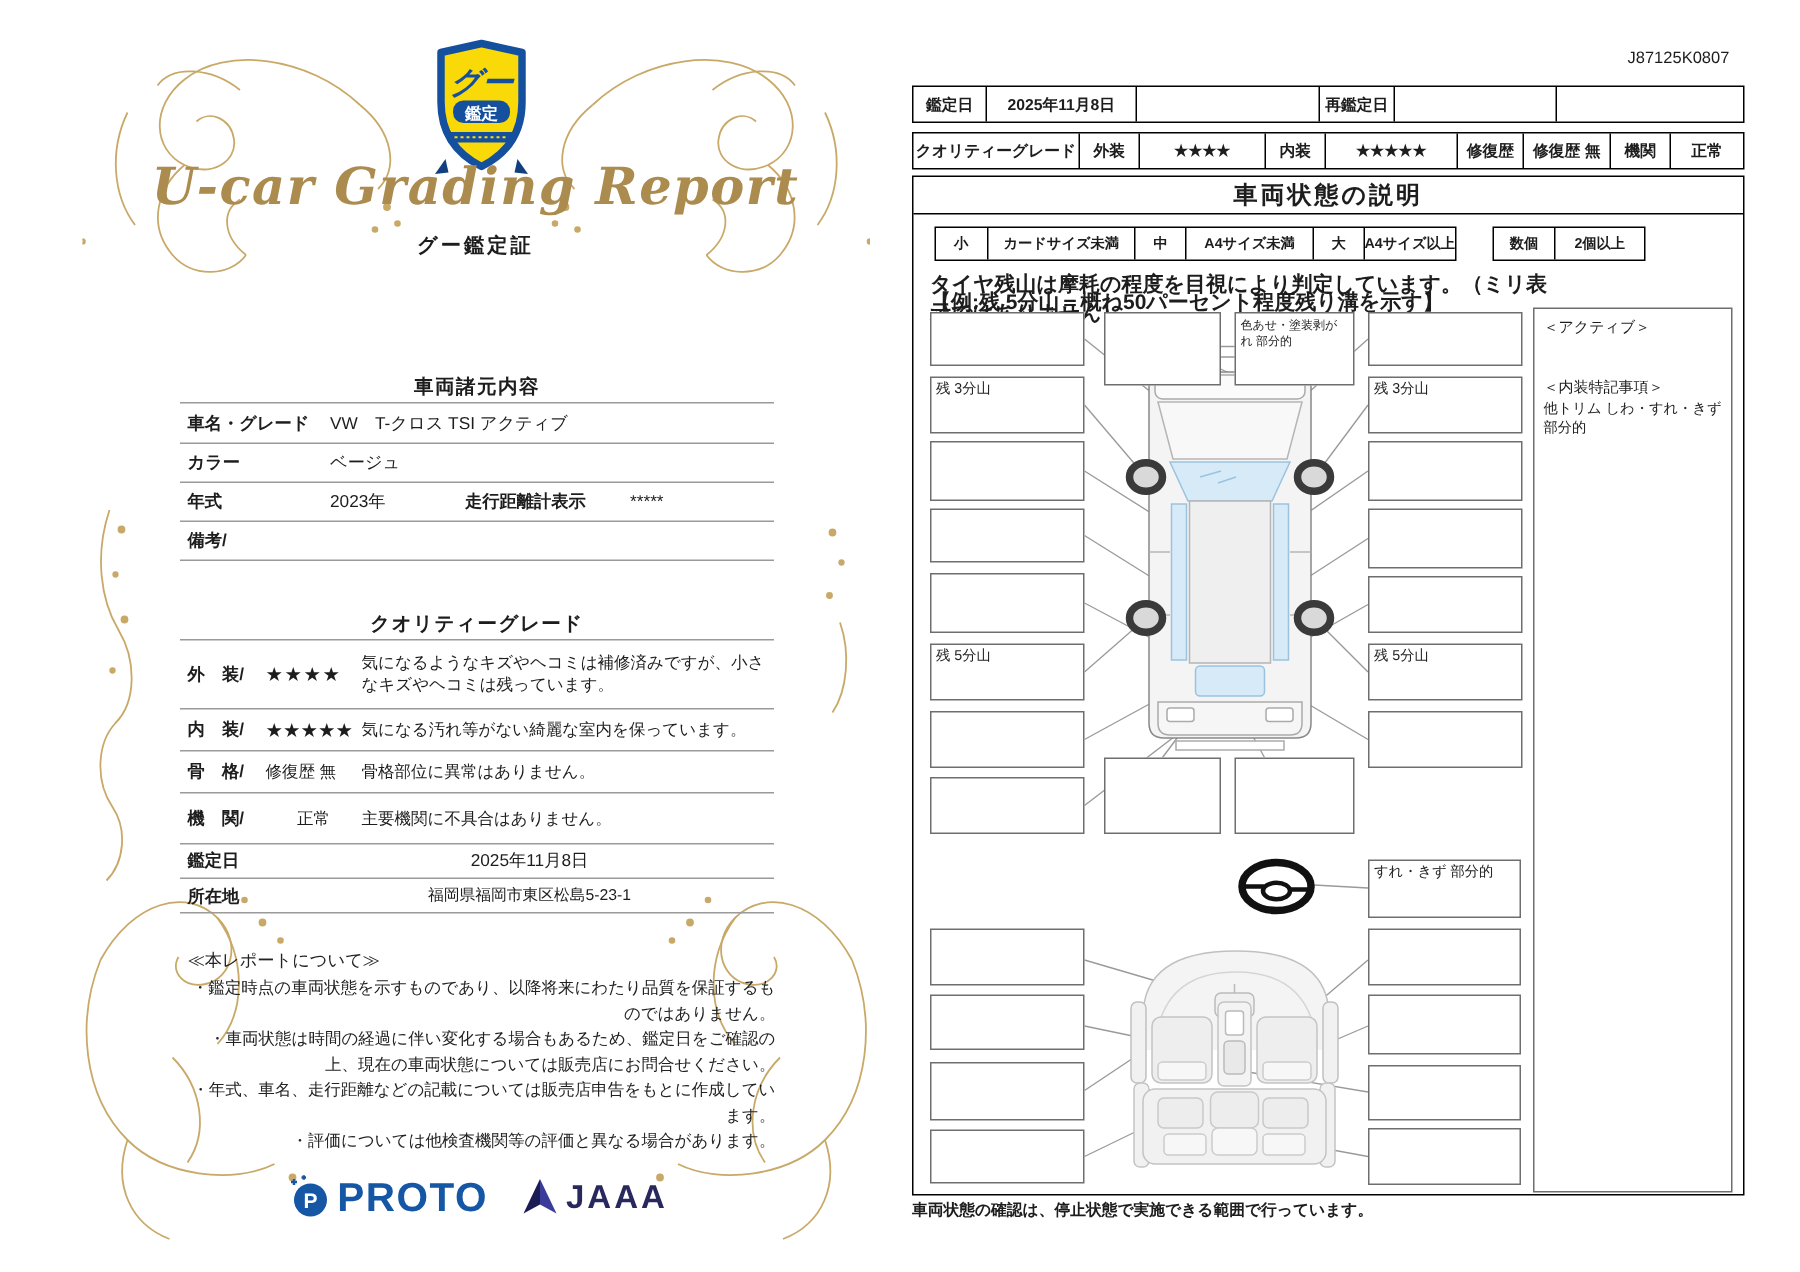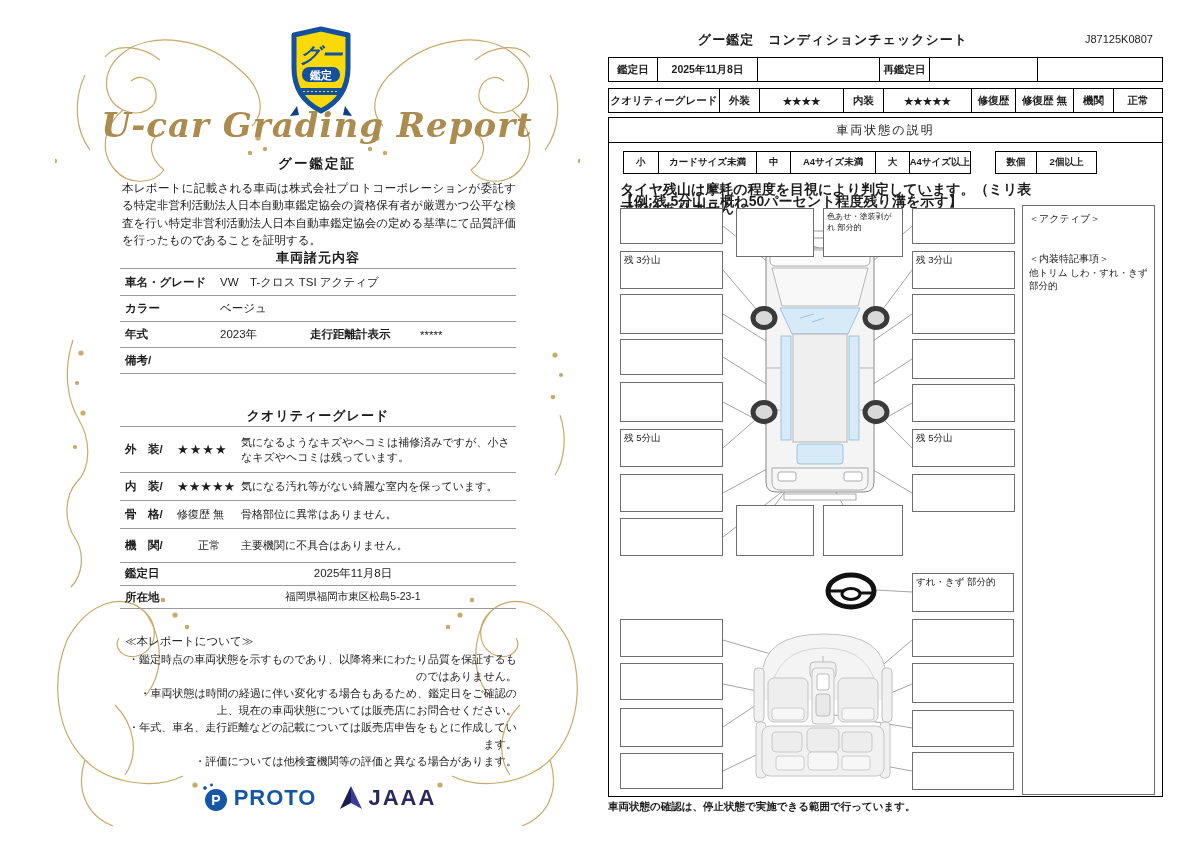--- a/index.html
+++ b/index.html
@@ -13,32 +13,32 @@
   .lp-intro{font-size:11.5px;line-height:1.52;text-align:justify;color:#222;}
   .lp-sec-title{font-size:13px;font-weight:bold;text-align:center;letter-spacing:1px;}
   .ltable{border-top:1px solid #9a9a9a;}
   .lrow{display:flex;align-items:center;border-bottom:1px solid #9a9a9a;box-sizing:border-box;
         font-size:11.5px;padding:0 5px;}
   .lrow .lbl{font-weight:bold;}
   .stars{letter-spacing:1px;font-size:13px;}
   .about{font-size:11px;line-height:1.5;color:#222;}
   .about-item{padding-left:13px;text-indent:-13px;margin-top:1px;text-align:right;}
   .logo-row{display:flex;align-items:center;justify-content:center;gap:22px;}
-  .proto-text{font-size:22px;font-weight:800;color:#1557a5;letter-spacing:1px;}
+  .proto-text{font-size:27px;font-weight:800;color:#1557a5;letter-spacing:1px;}
   .jaaa-text{font-size:22px;font-weight:800;color:#28285e;letter-spacing:2px;}
   
   .rp-title{font-size:13px;font-weight:bold;text-align:center;letter-spacing:1px;}
   .rp-code{font-size:11px;}
   .btable{display:flex;border:1.5px solid #000;background:#fff;}
   .btable .cell{border-left:1.5px solid #000;display:flex;align-items:center;justify-content:center;
                 font-size:10.5px;font-weight:bold;box-sizing:border-box;white-space:nowrap;overflow:hidden;}
   .btable .cell:first-child{border-left:none;}
   .bigbox{border:1.5px solid #000;background:#fff;}
   .bigbox-header{border-bottom:1.5px solid #000;display:flex;align-items:center;justify-content:center;
-                 font-size:12px;font-weight:normal;letter-spacing:2px;height:24px;}
+                 font-size:16px;font-weight:bold;letter-spacing:2px;height:24px;}
   .legend{display:flex;border:1.3px solid #000;background:#fff;}
   .legend .cell{border-left:1.3px solid #000;display:flex;align-items:center;justify-content:center;
                 font-size:9.5px;font-weight:bold;box-sizing:border-box;white-space:nowrap;}
   .legend .cell:first-child{border-left:none;}
   .tire-note{font-size:14px;font-weight:bold;line-height:1.35;}
   .cbox{border:1px solid #6e6e6e;background:#fff;font-size:8.5px;color:#222;padding:2px 3px;
         line-height:1.2;overflow:hidden;}
   .notes-panel{border:1px solid #6e6e6e;background:#fff;padding:6px 6px;font-size:10px;line-height:1.4;}
   .footer-note{font-size:10.5px;font-weight:bold;}
 </style>
@@ -98,21 +98,20 @@
       <path d="M32,3 L59,9 V42 C59,64 48,77 32,85 C16,77 5,64 5,42 V9 Z" fill="#f9d908" stroke="#15509e" stroke-width="5" stroke-linejoin="round"></path>
       <text x="32" y="36" font-size="21" font-weight="bold" font-style="italic" fill="#15509e" text-anchor="middle">グー</text>
       <rect x="13" y="41" width="38" height="15" rx="7" fill="#15509e"></rect>
       <text x="32" y="53" font-size="11" font-weight="bold" fill="#ffffff" text-anchor="middle">鑑定</text>
       <path d="M10,62 h44 v7 h-44 z" fill="#15509e"></path>
       <path d="M14,65.5 h36" stroke="#f9d908" stroke-width="1.2" stroke-dasharray="2,2" fill="none"></path>
     </svg>
 
     <div class="abs lp-cert" style="left:45px;top:140px;width:434px;">グー鑑定証</div>
     <div class="abs lp-title" style="left:45px;top:90px;width:434px;">U-car Grading Report</div>
-    <div class="abs lp-intro" style="left:67px;top:165px;width:394px;">本レポートに記載される車両は株式会社プロトコーポレーションが委託する特定非営利活動法人日本自動車鑑定協会の資格保有者が厳選かつ公平な検査を行い特定非営利活動法人日本自動車鑑定協会の定める基準にて品質評価を行ったものであることを証明する。</div>
 
     <div class="abs lp-sec-title" style="left:65px;top:234px;width:396px;">車両諸元内容</div>
 
     <div class="abs ltable" style="left:65px;top:253px;width:396px;">
       <div class="lrow" style="height:27px;">
         <span class="lbl" style="width:95px;">車名・グレード</span>
         <span>VW　T-クロス TSI アクティブ</span>
       </div>
       <div class="lrow" style="height:26px;">
         <span class="lbl" style="width:95px;">カラー</span>
@@ -185,21 +184,20 @@
       <div style="display:flex;align-items:center;gap:4px;">
         <svg width="26" height="28" viewBox="0 0 26 28">
           <path d="M13,2 L2,25 L13,19 Z" fill="#1c1c55"></path>
           <path d="M13,2 L24,25 L13,19 Z" fill="#3b3b9a"></path>
         </svg>
         <span class="jaaa-text">JAAA</span>
       </div>
     </div>
   </div>
 
-  <div class="abs rp-title" style="left:608px;top:31px;width:450px;">グー鑑定　コンディションチェックシート</div>
   <div class="abs rp-code" style="left:1085px;top:33px;">J87125K0807</div>
 
   <div class="abs btable" style="left:608px;top:57px;width:555px;height:25px;">
     <div class="cell" style="width:48px;">鑑定日</div>
     <div class="cell" style="width:100px;">2025年11月8日</div>
     <div class="cell" style="width:122px;"></div>
     <div class="cell" style="width:50px;">再鑑定日</div>
     <div class="cell" style="width:108px;"></div>
     <div class="cell" style="flex:1;"></div>
   </div>

